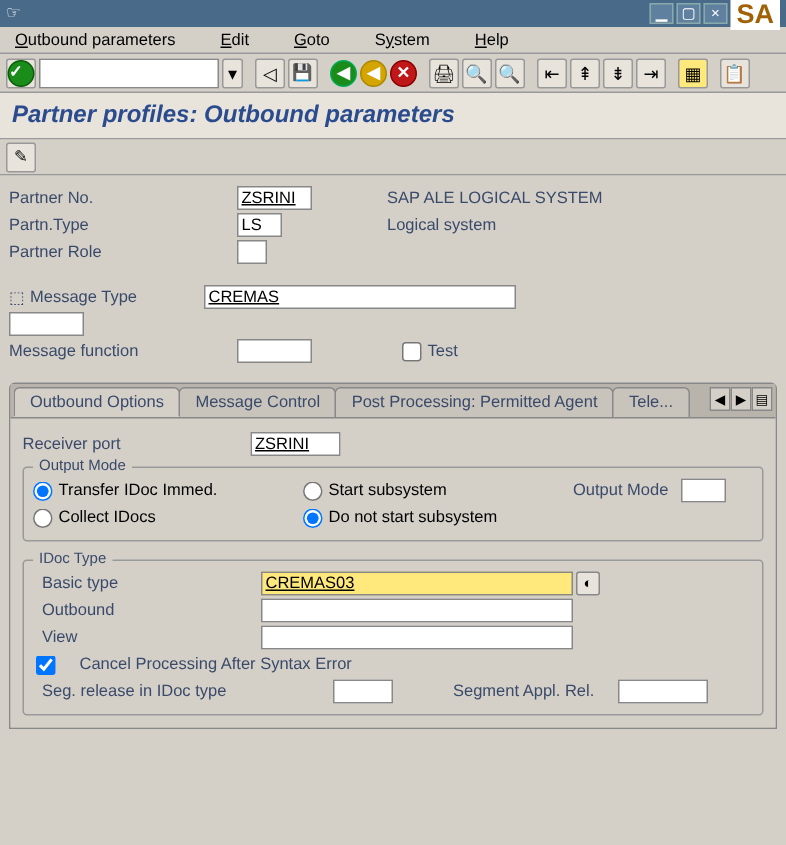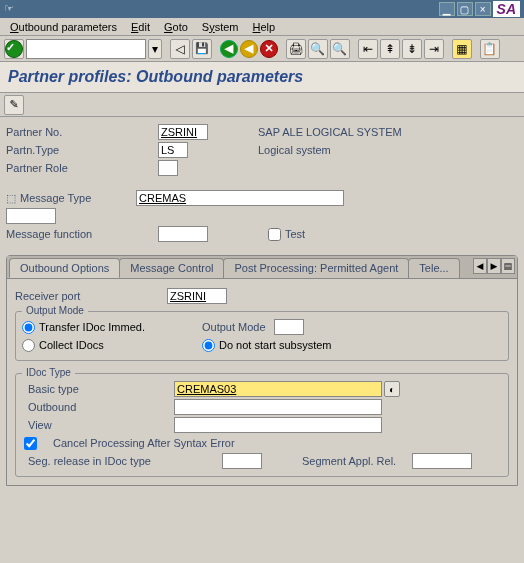--- a/index.html
+++ b/index.html
@@ -2,22 +2,22 @@
 <html><head>
 <meta charset="utf-8">
 <style>
 *{box-sizing:border-box;margin:0;padding:0;font-family:Arial,sans-serif;font-size:11px}
 body{background:#d4d0c8;width:524px;height:563px;overflow:hidden}
 .titlebar{background:#4a6a8a;height:18px;display:flex;align-items:center;padding:0 4px;color:#fff}
 .titlebar .t-icon{width:14px;height:14px;margin-right:4px}
 .titlebar .t-text{flex:1;font-size:11px}
 .titlebar .wbtns{display:flex;gap:2px}
 .titlebar .wbtn{width:16px;height:14px;background:#6080a0;border:1px solid #8aa;display:flex;align-items:center;justify-content:center;color:#fff;font-size:10px}
-.logo{background:#fff;color:#701a75;font-weight:bold;font-size:14px;padding:0 4px;margin-left:2px;font-style:italic}
-.menubar{background:#d4d0c8;height:18px;display:flex;align-items:center;padding:0 4px;gap:2px;border-bottom:1px solid #999}
+.logo{background:#fff;color:#a16207;font-weight:bold;font-size:18px;padding:0 4px;margin-left:2px;}
+.menubar{background:#d4d0c8;height:18px;display:flex;align-items:center;padding:0 4px;gap:18px;border-bottom:1px solid #999}
 .menubar span{padding:2px 6px;cursor:default}
 .menubar span u{text-decoration:underline}
 .toolbar{background:#d4d0c8;height:26px;display:flex;align-items:center;padding:0 4px;gap:2px;border-bottom:1px solid #999}
 .tb-btn{width:20px;height:20px;border:1px solid #999;background:#e8e4dc;display:flex;align-items:center;justify-content:center;border-radius:2px;font-size:12px}
 .tb-green{background:#1a8c1a;border-radius:50%;width:18px;height:18px;border:1px solid #0a5c0a}
 .tb-green::after{content:"✓";color:#fff;font-weight:bold}
 .tb-input{height:20px;width:120px;border:1px solid #888;background:#fff;padding:0 2px}
 .tb-sep{width:4px}
 .nav-btn{width:18px;height:18px;border-radius:50%;display:flex;align-items:center;justify-content:center;color:#fff;font-weight:bold;font-size:11px}
 .nav-back{background:#1a8c1a;border:1px solid #0a5}
@@ -165,20 +165,24 @@
         <div class="fld fld-link" style="width:60px">ZSRINI</div>
       </div>
 
       <div class="groupbox">
         <div class="legend">Output Mode</div>
         <div class="radio-row">
           <div class="radio-col1">
               <input type="radio" name="om1" checked="" style="">
               <span>Transfer IDoc Immed.</span>
             </div>
+          <div class="radio-col2">
+              <input type="radio" name="om2" style="">
+              <span>Start subsystem</span>
+            </div>
           <div class="radio-col3">Output Mode</div>
           <div class="fld" style="width:30px;margin-left:8px"></div>
         </div>
         <div class="radio-row">
           <div class="radio-col1">
               <input type="radio" name="om1" style="">
               <span>Collect IDocs</span>
             </div>
           <div class="radio-col2">
               <input type="radio" name="om2" checked="" style="">

